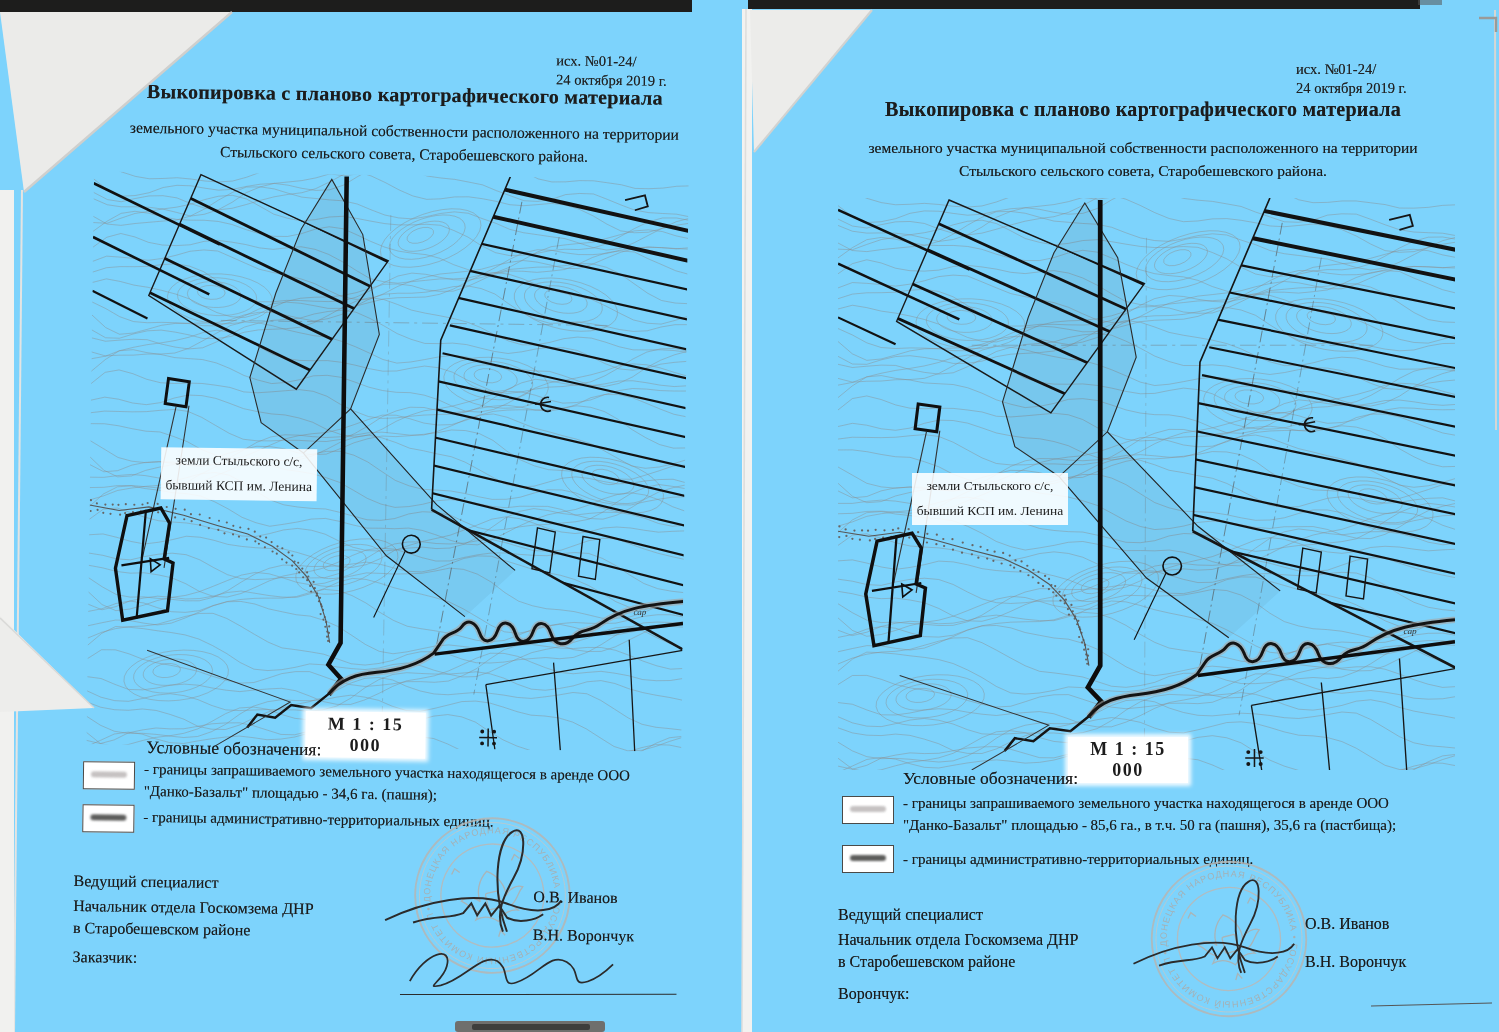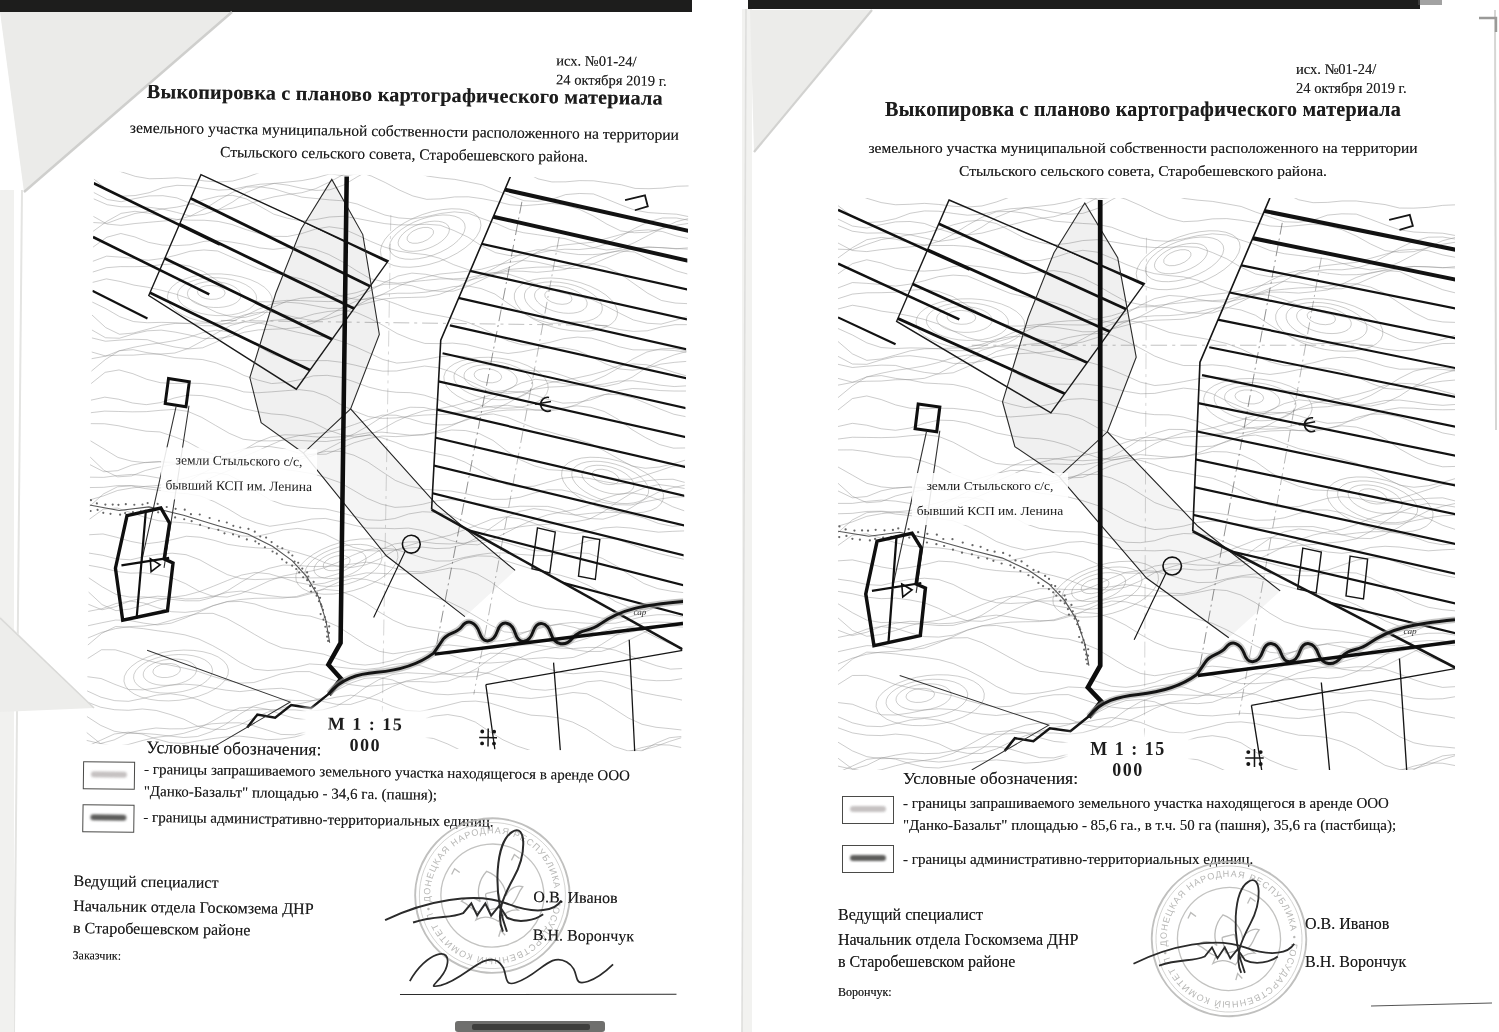--- a/index.html
+++ b/index.html
@@ -1,31 +1,31 @@
 <!DOCTYPE html>
 <html><head>
 <meta charset="utf-8">
 <style>
   html,body{margin:0;padding:0;background:#e9e9e7;}
-  .canvas{position:relative;width:1499px;height:1032px;background:#ffffff;overflow:hidden;
+  .canvas{position:relative;width:1499px;height:1032px;background:#7dd3fc;overflow:hidden;
           font-family:"Liberation Serif",serif;color:#1c1c1c;}
   .abs{position:absolute;}
   .page{position:absolute;inset:0;}
   .page-left{transform:rotate(0.75deg);transform-origin:150px 85px;}
   .ref{font-size:14.5px;line-height:1.3;color:#222;}
   .doc-title{font-size:20px;font-weight:bold;text-align:center;letter-spacing:.3px;}
   .doc-sub{font-size:15.5px;text-align:center;line-height:1.5;}
   .legend-head{font-size:17.5px;}
   .legend-item{font-size:15px;line-height:1.45;width:560px;}
   .sym-box{width:50px;height:26px;border:1.4px solid #4a4a48;background:#fff;}
   .smudge{display:block;margin:9px 7px 0 7px;height:6px;border-radius:3px;filter:blur(1.1px);}
   .smudge.light{background:#b3aeae;opacity:.75;}
   .smudge.dark{background:#4c4c4a;opacity:.9;}
   .official{font-size:16px;line-height:1.35;}
-  .party{font-size:12px;}
+  .party{font-size:16px;}
   .name{font-size:16px;}
   .map-svg{position:absolute;}
   .area-label{font-size:13.5px;text-align:center;line-height:1.85;background:rgba(255,255,255,.88);
               padding:1px 2px;}
   .scale-box{background:#fff;font-weight:bold;font-size:18px;letter-spacing:1.5px;text-align:center;
              padding:2px 4px;box-shadow:0 0 4px 3px rgba(255,255,255,.9);}
   .stamp{opacity:.85;}
   .soft{text-shadow:0 0 .5px rgba(20,20,20,.6);}
 </style>
 </head>

